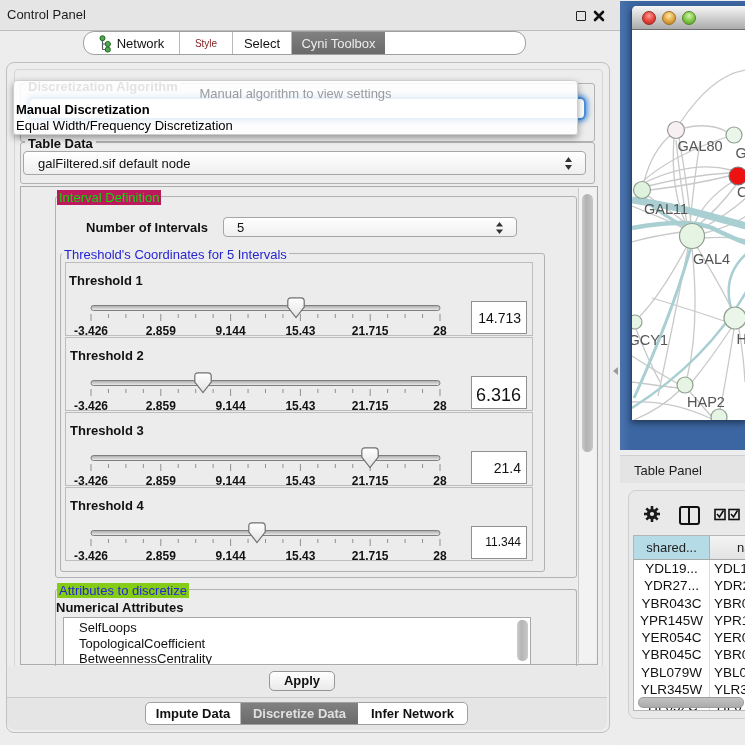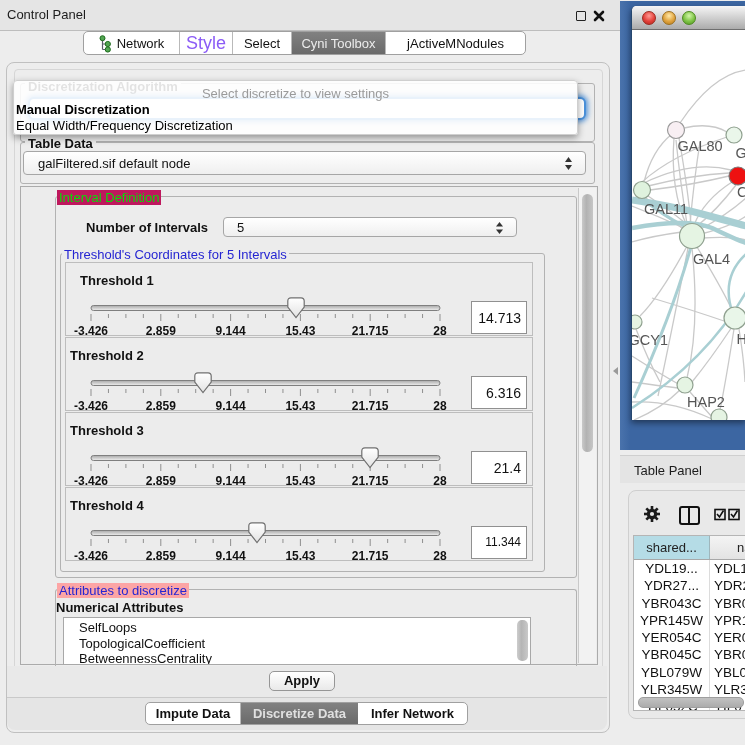--- a/index.html
+++ b/index.html
@@ -14,33 +14,32 @@
   <div class="abs" style="left:7px;top:6.5px;font-size:13px;color:#1c1c1c;">Control Panel</div>
   <div class="abs" style="left:576px;top:11px;width:8px;height:8px;border:1.6px solid #222;border-radius:1px;"></div>
   <svg class="abs" style="left:592px;top:9px;" width="14" height="14" viewBox="0 0 14 14">
       <path d="M3 3 L11 11 M11 3 L3 11" stroke="#111" stroke-width="2.6" stroke-linecap="round"></path>
     </svg>
 </div>
 
 <div class="abs" style="left:6px;top:62px;width:602px;height:669px;background:#ededed;border:1px solid #c0c0c0;border-radius:8px;"></div>
 <div class="abs" style="left:14px;top:69px;width:587px;height:629px;border:1px solid #d6d6d6;border-radius:4px;"></div>
 
-<div class="abs" style="left:83px;top:31px;width:443px;height:24px;background:#ffffff;border:1px solid #a0a0a0;border-radius:5px;box-sizing:border-box;overflow:hidden;display:flex;">
+<div class="abs" style="left:83px;top:31px;width:443px;height:24px;background:#ffffff;border:1px solid #a0a0a0;border-radius:11px;box-sizing:border-box;overflow:hidden;display:flex;">
   <div style="width:95px;border-right:1px solid #b9b9b9;display:flex;align-items:center;justify-content:center;font-size:13px;color:#111;">
     <svg width="13" height="18" viewBox="0 0 13 18" style="margin-right:5px;margin-top:2px;">
         <path d="M3.5 4 L3.5 14.5 M3.5 9 L7 9 M3.5 14.5 L7 14.5" stroke="#5a5a6a" stroke-width="1.2" fill="none"></path>
         <circle cx="3.5" cy="3.2" r="2.5" fill="#53a653" stroke="#1e6b1e" stroke-width="1"></circle>
         <circle cx="8.8" cy="9" r="2.6" fill="#53a653" stroke="#1e6b1e" stroke-width="1"></circle>
         <circle cx="8.8" cy="14.5" r="2.6" fill="#53a653" stroke="#1e6b1e" stroke-width="1"></circle>
       </svg>
     Network</div>
-  <div style="width:52px;border-right:1px solid #b9b9b9;display:flex;align-items:center;justify-content:center;font-size:18px;color:#8b5cf6;">Style</div>
+  <div style="width:52px;border-right:1px solid #b9b9b9;display:flex;align-items:center;justify-content:center;font-size:10px;color:#7f1d1d;">Style</div>
   <div style="width:58px;border-right:1px solid #b9b9b9;display:flex;align-items:center;justify-content:center;font-size:13px;color:#111;">Select</div>
   <div style="width:93px;background:linear-gradient(#818181,#6a6a6a);display:flex;align-items:center;justify-content:center;font-size:13px;color:#ececec;">Cyni Toolbox</div>
-  <div style="flex:1;border-left:1px solid #b9b9b9;display:flex;align-items:center;justify-content:center;font-size:13px;color:#111;">jActiveMNodules</div>
 </div>
 
 <div class="abs" style="left:20px;top:83px;width:573px;height:57px;border:1px solid #b2b2b2;border-radius:3px;"></div>
 <div class="abs b" style="left:25px;top:79px;font-size:13px;color:#111;background:#ededed;padding:0 3px;">Discretization Algorithm</div>
 <div class="abs" style="left:28px;top:97px;width:558px;height:23px;background:#fff;border:2px solid #4a90d9;border-radius:6px;box-sizing:border-box;box-shadow:0 0 5px 2px rgba(77,144,216,0.9);"></div>
 
 <div class="abs" style="left:20px;top:142px;width:573px;height:40px;border:1px solid #b2b2b2;border-radius:3px;"></div>
 <div class="abs b" style="left:25px;top:136px;font-size:13px;color:#111;background:#ededed;padding:0 3px;">Table Data</div>
 <div class="abs" style="left:23px;top:151px;width:563px;height:24px;background:linear-gradient(#ffffff,#efefef);border:1px solid #a6a6a6;border-radius:4px;box-sizing:border-box;">
   <div class="abs" style="left:14px;top:4px;font-size:13px;color:#111;">galFiltered.sif default node</div>
@@ -66,21 +65,21 @@
       <path d="M4.5 1 L8 5.5 L1 5.5 Z" fill="#333"></path>
       <path d="M4.5 13 L1 8.5 L8 8.5 Z" fill="#333"></path>
     </svg>
 </div>
 
 <div class="abs" style="left:60px;top:253px;width:483px;height:317px;border:1px solid #b2b2b2;border-radius:3px;"></div>
 <div class="abs" style="left:62px;top:247px;font-size:13px;color:#2525d2;background:#ececec;padding:0 2px;">Threshold's Coordinates for 5 Intervals</div>
 
 <div id="thresholds">
     <div class="abs" style="left:65px;top:262px;width:468px;height:74px;border:1px solid #bdbdbd;box-sizing:border-box;">
-      <div class="abs b" style="left:14px;top:10px;font-size:13px;color:#111;">Threshold 1</div>
+      <div class="abs b" style="left:3px;top:10px;font-size:13px;color:#111;">Threshold 1</div>
       <svg class="abs" style="left:0;top:34px;" width="468" height="40" viewBox="0 0 468 40">
         <defs>
           <linearGradient id="tg" x1="0" y1="0" x2="0" y2="1">
             <stop offset="0" stop-color="#a8a8a8"></stop>
             <stop offset="1" stop-color="#f0f0f0"></stop>
           </linearGradient>
           <linearGradient id="thg" x1="0" y1="0" x2="0" y2="1">
             <stop offset="0" stop-color="#ffffff"></stop>
             <stop offset="1" stop-color="#e3e3e3"></stop>
           </linearGradient>
@@ -156,21 +155,21 @@
         <line x1="374" y1="17" x2="374" y2="24" stroke="#8f8f8f" stroke-width="1"></line>
         <path d="M 128.8 10 L 128.8 4 Q 128.8 0.8 132 0.8 L 142 0.8 Q 145.2 0.8 145.2 4 L 145.2 10 L 137 20.5 Z" fill="url(#thg)" stroke="#6f6f6f" stroke-width="1.2"></path>
       </svg>
       <div class="abs b" style="left:-5px;top:61px;width:60px;text-align:center;font-size:12px;color:#111;">-3.426</div>
       <div class="abs b" style="left:64.8px;top:61px;width:60px;text-align:center;font-size:12px;color:#111;">2.859</div>
       <div class="abs b" style="left:134.6px;top:61px;width:60px;text-align:center;font-size:12px;color:#111;">9.144</div>
       <div class="abs b" style="left:204.39999999999998px;top:61px;width:60px;text-align:center;font-size:12px;color:#111;">15.43</div>
       <div class="abs b" style="left:274.2px;top:61px;width:60px;text-align:center;font-size:12px;color:#111;">21.715</div>
       <div class="abs b" style="left:344px;top:61px;width:60px;text-align:center;font-size:12px;color:#111;">28</div>
       <div class="abs" style="left:405px;top:38px;width:56px;height:33px;background:#fff;border:1px solid #909090;box-sizing:border-box;">
-        <div class="abs" style="right:5px;top:8px;font-size:14px;color:#111;">6.316</div>
+        <div class="abs" style="right:5px;top:8px;font-size:18px;color:#111;">6.316</div>
       </div>
     </div>
     <div class="abs" style="left:65px;top:412px;width:468px;height:74px;border:1px solid #bdbdbd;box-sizing:border-box;">
       <div class="abs b" style="left:4px;top:10px;font-size:13px;color:#111;">Threshold 3</div>
       <svg class="abs" style="left:0;top:34px;" width="468" height="40" viewBox="0 0 468 40">
         <defs>
           <linearGradient id="tg" x1="0" y1="0" x2="0" y2="1">
             <stop offset="0" stop-color="#a8a8a8"></stop>
             <stop offset="1" stop-color="#f0f0f0"></stop>
           </linearGradient>
@@ -256,39 +255,39 @@
       <div class="abs b" style="left:204.39999999999998px;top:61px;width:60px;text-align:center;font-size:12px;color:#111;">15.43</div>
       <div class="abs b" style="left:274.2px;top:61px;width:60px;text-align:center;font-size:12px;color:#111;">21.715</div>
       <div class="abs b" style="left:344px;top:61px;width:60px;text-align:center;font-size:12px;color:#111;">28</div>
       <div class="abs" style="left:405px;top:38px;width:56px;height:33px;background:#fff;border:1px solid #909090;box-sizing:border-box;">
         <div class="abs" style="right:5px;top:8px;font-size:12px;color:#111;">11.344</div>
       </div>
     </div>
   </div>
 
 <div class="abs" style="left:55px;top:589px;width:520px;height:76px;border:1px solid #b2b2b2;border-top-right-radius:3px;border-top-left-radius:3px;border-bottom:none;"></div>
-<div class="abs" style="left:57px;top:583px;font-size:13px;color:#2525d2;background:#fca5a5;padding:0 2px;">Attributes to discretize</div>
+<div class="abs" style="left:57px;top:583px;font-size:13px;color:#2525d2;background:#84cc16;padding:0 2px;">Attributes to discretize</div>
 <div class="abs b" style="left:56px;top:600px;font-size:13px;color:#111;">Numerical Attributes</div>
 <div class="abs" style="left:63px;top:617px;width:468px;height:48px;background:#ffffff;border:1px solid #a8a8a8;box-sizing:border-box;overflow:hidden;">
   <div style="font-size:13px;color:#111;padding:2px 0 0 15px;line-height:15.5px;">SelfLoops<br>TopologicalCoefficient<br>BetweennessCentrality</div>
   <div class="abs" style="right:2px;top:2px;width:11px;height:41px;background:linear-gradient(90deg,#cdcdcd,#b5b5b5 40%,#c9c9c9);border-radius:5px;"></div>
 </div>
 
 <div class="abs" style="left:7px;top:666px;width:600px;height:31px;background:#e9e9e9;"></div>
 <div class="abs" style="left:7px;top:697px;width:600px;height:33px;background:#e5e5e5;border-top:1px solid #c9c9c9;border-radius:0 0 8px 8px;box-sizing:border-box;"></div>
 <div class="abs b" style="left:269px;top:671px;width:66px;height:20px;background:linear-gradient(#ffffff,#e9e9e9);border:1px solid #969696;border-radius:5px;box-sizing:border-box;text-align:center;font-size:13px;color:#111;line-height:18px;">Apply</div>
 
 <div class="abs" style="left:145px;top:702px;width:323px;height:23px;background:#ffffff;border:1px solid #a0a0a0;border-radius:5px;box-sizing:border-box;overflow:hidden;display:flex;">
   <div class="b" style="width:94px;border-right:1px solid #b9b9b9;display:flex;align-items:center;justify-content:center;font-size:13px;color:#111;">Impute Data</div>
   <div class="b" style="width:117px;background:linear-gradient(#818181,#6a6a6a);display:flex;align-items:center;justify-content:center;font-size:13px;color:#e0e0e0;">Discretize Data</div>
   <div class="b" style="flex:1;display:flex;align-items:center;justify-content:center;font-size:13px;color:#111;">Infer Network</div>
 </div>
 
 <div class="abs" style="left:13px;top:80px;width:565px;height:55px;background:rgba(255,255,255,0.88);border:1px solid #cfcfcf;border-radius:4px 4px 3px 3px;box-sizing:border-box;box-shadow:0 3px 7px rgba(0,0,0,0.38);">
-  <div class="abs" style="left:0;right:0;top:6px;text-align:center;font-size:13px;color:#9b9b9b;line-height:13px;">Select discretize to view settings</div>
+  <div class="abs" style="left:0;right:0;top:6px;text-align:center;font-size:13px;color:#9b9b9b;line-height:13px;">Manual algorithm to view settings</div>
   <div class="abs b" style="left:2px;top:22px;font-size:13px;color:#000;line-height:13px;">Manual Discretization</div>
   <div class="abs" style="left:2px;top:37.5px;font-size:13px;color:#000;line-height:13px;">Equal Width/Frequency Discretization</div>
 </div>
 
 <svg class="abs" style="left:612px;top:366px;" width="7" height="10" viewBox="0 0 7 10">
     <path d="M6 1 L1 5 L6 9 Z" fill="#9a9a9a"></path>
   </svg>
 
 <div class="abs" style="left:620px;top:1px;width:125px;height:449px;background:linear-gradient(90deg,#4a73ac,#3c66a2 10px,#3c66a2);"></div>
 

